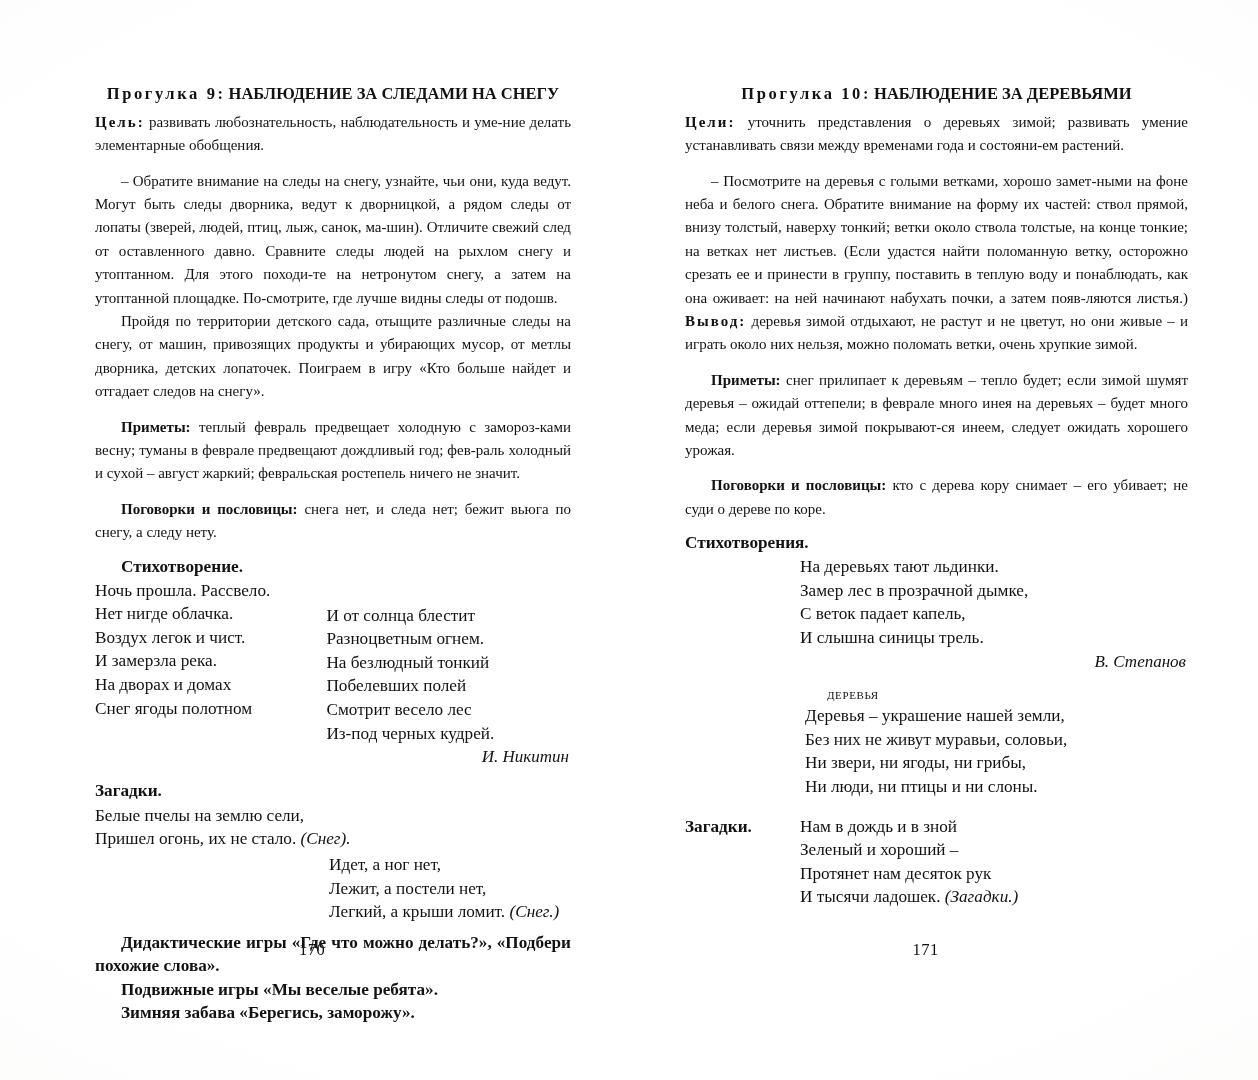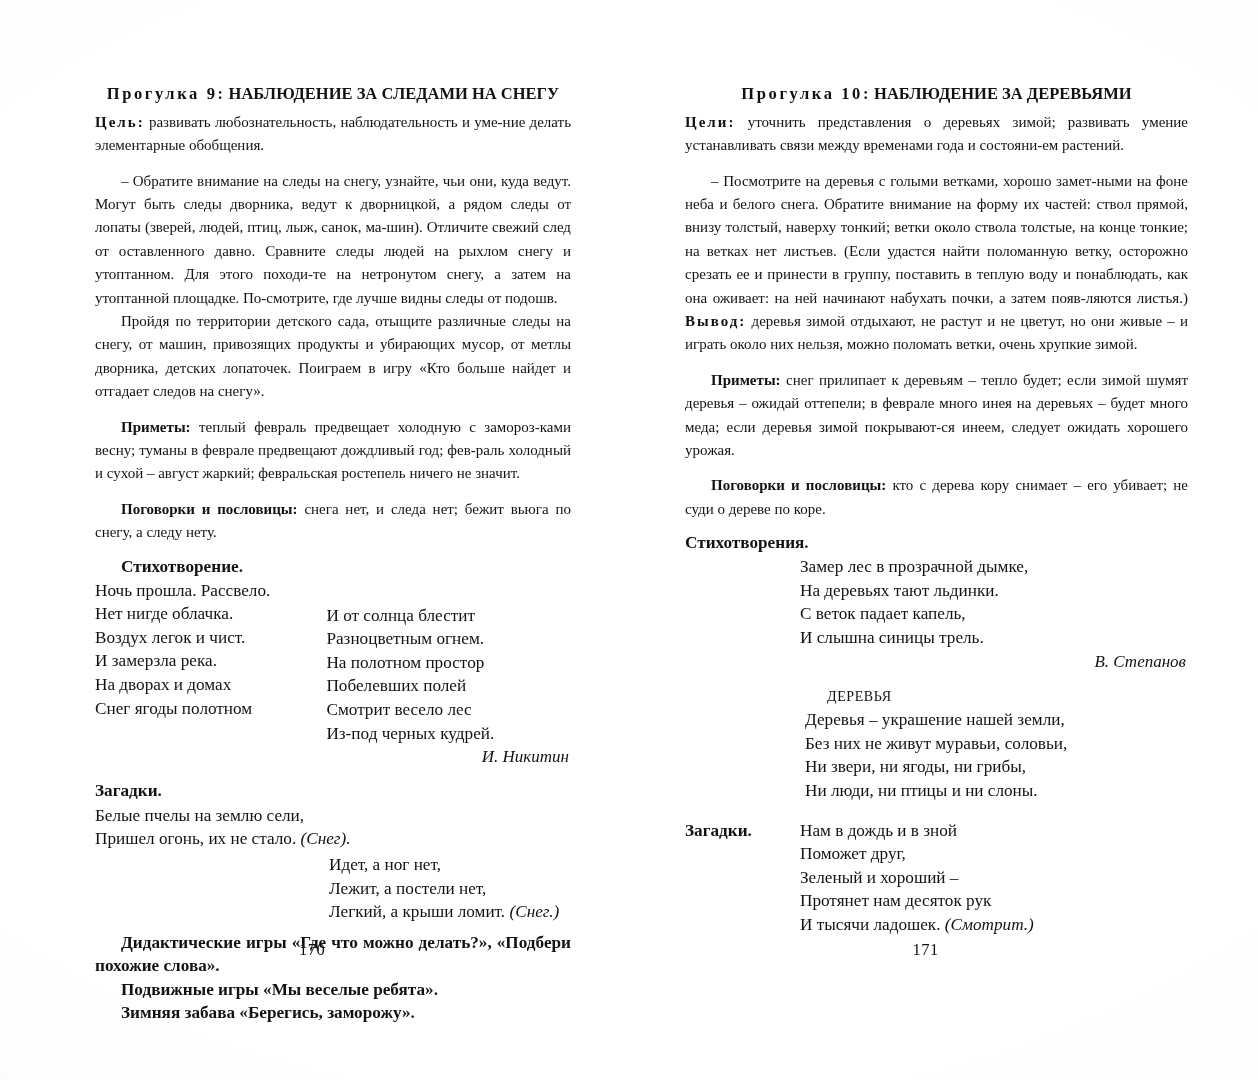--- a/index.html
+++ b/index.html
@@ -117,21 +117,21 @@
     font-weight: bold;
     margin: 0;
     text-indent: 26px;
     text-align: justify;
   }
 
   
   .verse-indent { padding-left: 115px; }
   .verse-indent-2 { padding-left: 120px; }
   .poem-title {
-    font-size: 14px;
+    font-size: 11px;
     letter-spacing: 0.6px;
     padding-left: 142px;
     margin: 16px 0 3px 0;
   }
   .riddles-row {
     display: flex;
     flex-direction: row;
     margin-top: 16px;
   }
   .riddles-label {
@@ -185,21 +185,21 @@
           <div class="verse-line">Ночь прошла. Рассвело.</div>
           <div class="verse-line">Нет нигде облачка.</div>
           <div class="verse-line">Воздух легок и чист.</div>
           <div class="verse-line">И замерзла река.</div>
           <div class="verse-line">На дворах и домах</div>
           <div class="verse-line">Снег ягоды полотном</div>
         </div>
         <div class="poem-col-b verse">
           <div class="verse-line">И от солнца блестит</div>
           <div class="verse-line">Разноцветным огнем.</div>
-          <div class="verse-line">На полотном простор</div>
+          <div class="verse-line">На безлюдный тонкий</div>
           <div class="verse-line">Побелевших полей</div>
           <div class="verse-line">Смотрит весело лес</div>
           <div class="verse-line">Из-под черных кудрей.</div>
           <div class="attrib">И. Никитин</div>
         </div>
       </div>
 
       <h2 class="section-head flush">Загадки.</h2>
 
       <div class="verse riddle-block">
@@ -234,44 +234,43 @@
 
       <p class="body-par gap-top"><span>– Посмотрите на деревья с голыми ветками, хорошо замет-ными на фоне неба и белого снега. Обратите внимание на форму их частей: ствол прямой, внизу толстый, наверху тонкий; ветки около ствола толстые, на конце тонкие; на ветках нет листьев. (Если удастся найти поломанную ветку, осторожно срезать ее и принести в группу, поставить в теплую воду и понаблюдать, как она оживает: на ней начинают набухать почки, а затем появ-ляются листья.) </span><span class="spaced-lead">Вывод:</span><span> деревья зимой отдыхают, не растут и не цветут, но они живые – и играть около них нельзя, можно поломать ветки, очень хрупкие зимой.</span></p>
 
       <p class="body-par gap-top"><span class="lead">Приметы:</span><span> снег прилипает к деревьям – тепло будет; если зимой шумят деревья – ожидай оттепели; в феврале много инея на деревьях – будет много меда; если деревья зимой покрывают-ся инеем, следует ожидать хорошего урожая.</span></p>
 
       <p class="body-par gap-top"><span class="lead">Поговорки и пословицы:</span><span> кто с дерева кору снимает – его убивает; не суди о дереве по коре.</span></p>
 
       <h2 class="section-head flush">Стихотворения.</h2>
 
       <div class="verse verse-indent">
+        <div class="verse-line">На деревьях тают льдинки.</div>
         <div class="verse-line">Замер лес в прозрачной дымке,</div>
-        <div class="verse-line">На деревьях тают льдинки.</div>
         <div class="verse-line">С веток падает капель,</div>
         <div class="verse-line">И слышна синицы трель.</div>
       </div>
       <div class="attrib">В. Степанов</div>
 
       <div class="poem-title">ДЕРЕВЬЯ</div>
 
       <div class="verse verse-indent-2">
         <div class="verse-line">Деревья – украшение нашей земли,</div>
         <div class="verse-line">Без них не живут муравьи, соловьи,</div>
         <div class="verse-line">Ни звери, ни ягоды, ни грибы,</div>
         <div class="verse-line">Ни люди, ни птицы и ни слоны.</div>
       </div>
 
       <div class="riddles-row">
         <div class="riddles-label">Загадки.</div>
         <div class="riddles-lines verse">
           <div class="verse-line">Нам в дождь и в зной</div>
-          <div class="verse-line">Поможет друг,</div>
           <div class="verse-line">Зеленый и хороший –</div>
           <div class="verse-line">Протянет нам десяток рук</div>
-          <div class="verse-line"><span>И тысячи ладошек.</span> <span class="answer">(Смотрит.)</span></div>
+          <div class="verse-line"><span>И тысячи ладошек.</span> <span class="answer">(Загадки.)</span></div>
         </div>
       </div>
 
       <div class="folio">171</div>
     </div>
   </div>
 
 </div>
 
 </body></html>

